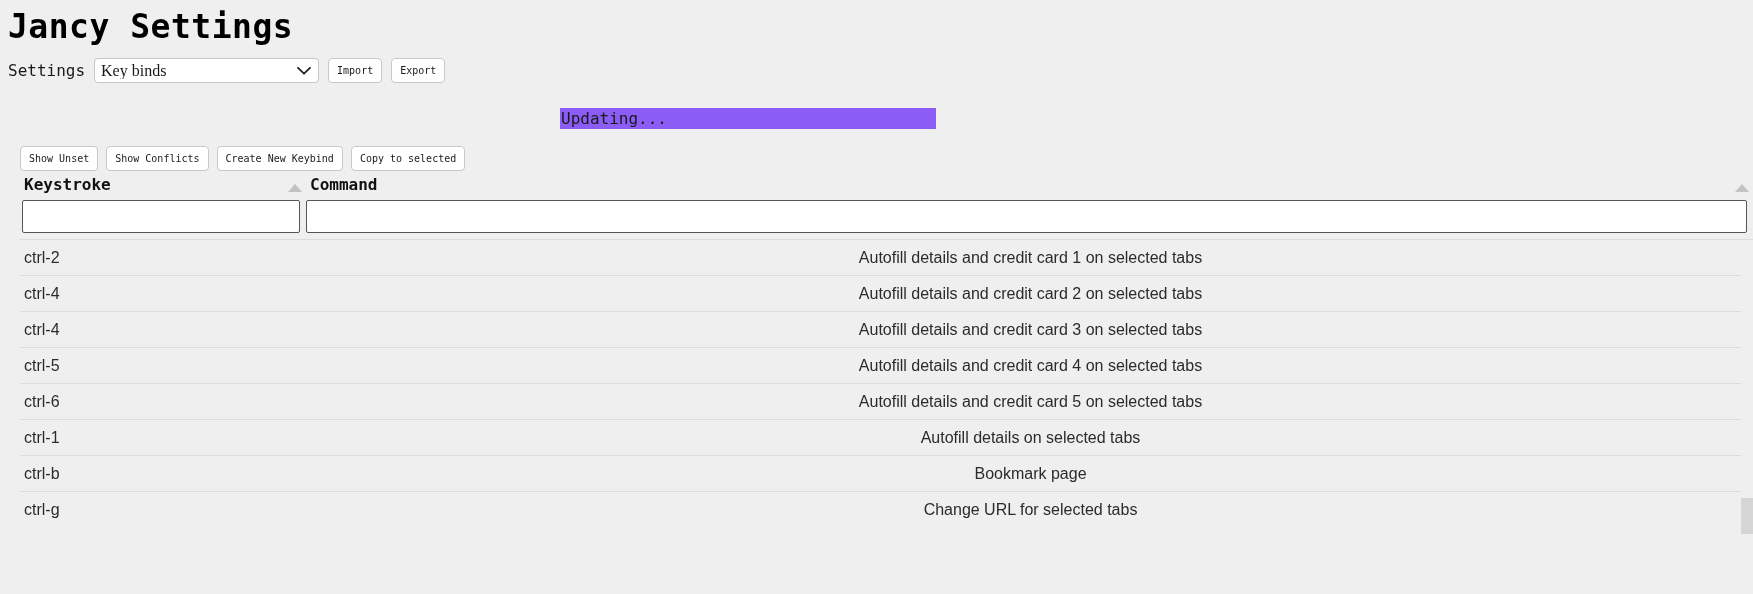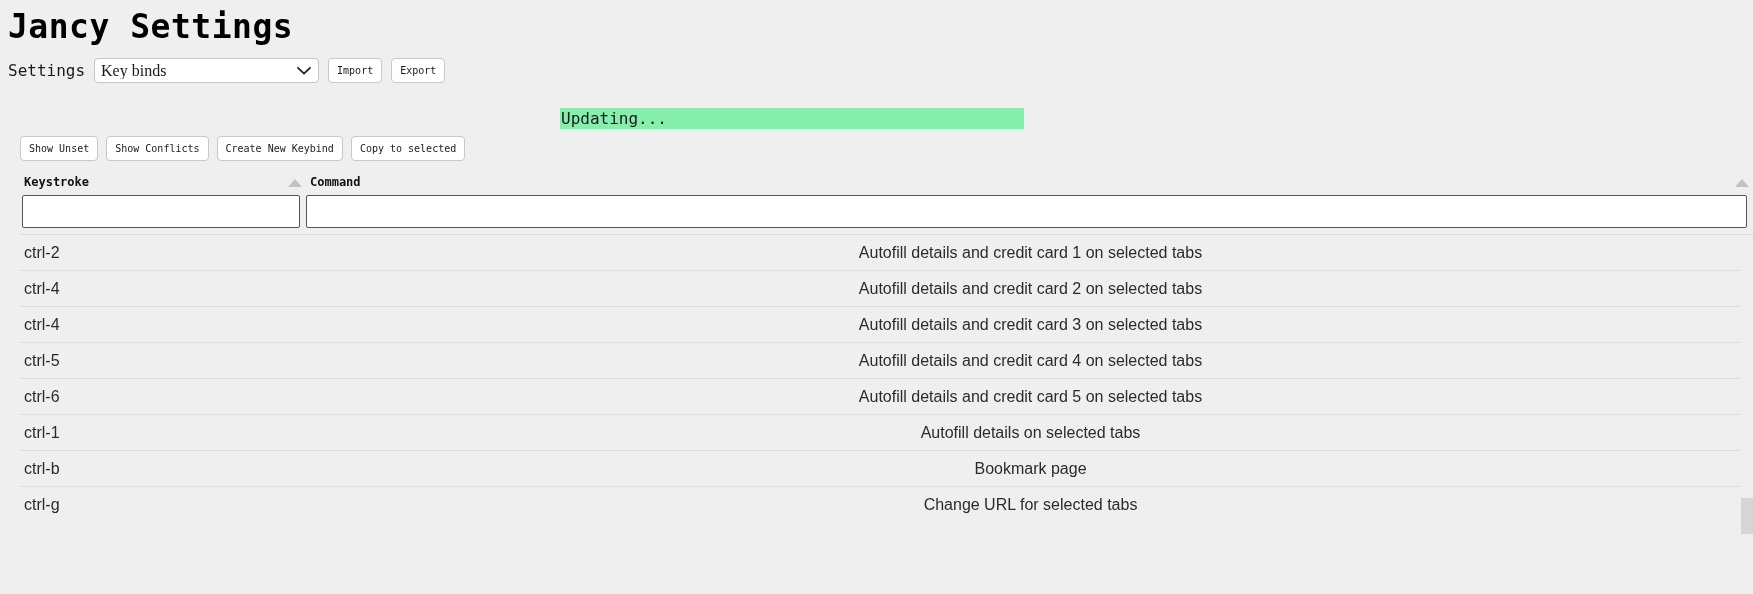--- a/index.html
+++ b/index.html
@@ -88,36 +88,36 @@
     height: 25px;
     box-sizing: border-box;
     padding: 0 8px;
     cursor: pointer;
     white-space: nowrap;
   }
   .status-banner {
     position: absolute;
     left: 560px;
     top: 108px;
-    width: 464px;
+    width: 376px;
     height: 21px;
-    background: #86efac;
+    background: #8b5cf6;
     color: #1a1a1a;
     font-size: 16px;
     font-family: "DejaVu Sans Mono", "Liberation Mono", monospace;
     line-height: 21px;
     padding-left: 1px;
     box-sizing: border-box;
   }
 
   
   .actions-row {
     position: absolute;
     left: 20px;
-    top: 136px;
+    top: 146px;
     display: flex;
     align-items: center;
     gap: 8px;
   }
 
   
   .table-wrap {
     position: absolute;
     left: 20px;
     top: 175px;
@@ -129,21 +129,21 @@
   table.kb {
     border-collapse: collapse;
     width: 1725px;
     table-layout: fixed;
   }
 
   table.kb th {
     text-align: left;
     font-family: "DejaVu Sans Mono", "Liberation Mono", monospace;
     font-weight: bold;
-    font-size: 12px;
+    font-size: 16px;
     color: #111;
     padding: 0 0 6px 4px;
     vertical-align: bottom;
     position: relative;
     background: #efefef;
   }
 
   th.col-keystroke { width: 282px; }
   th.col-command   { width: 1443px; }
 

